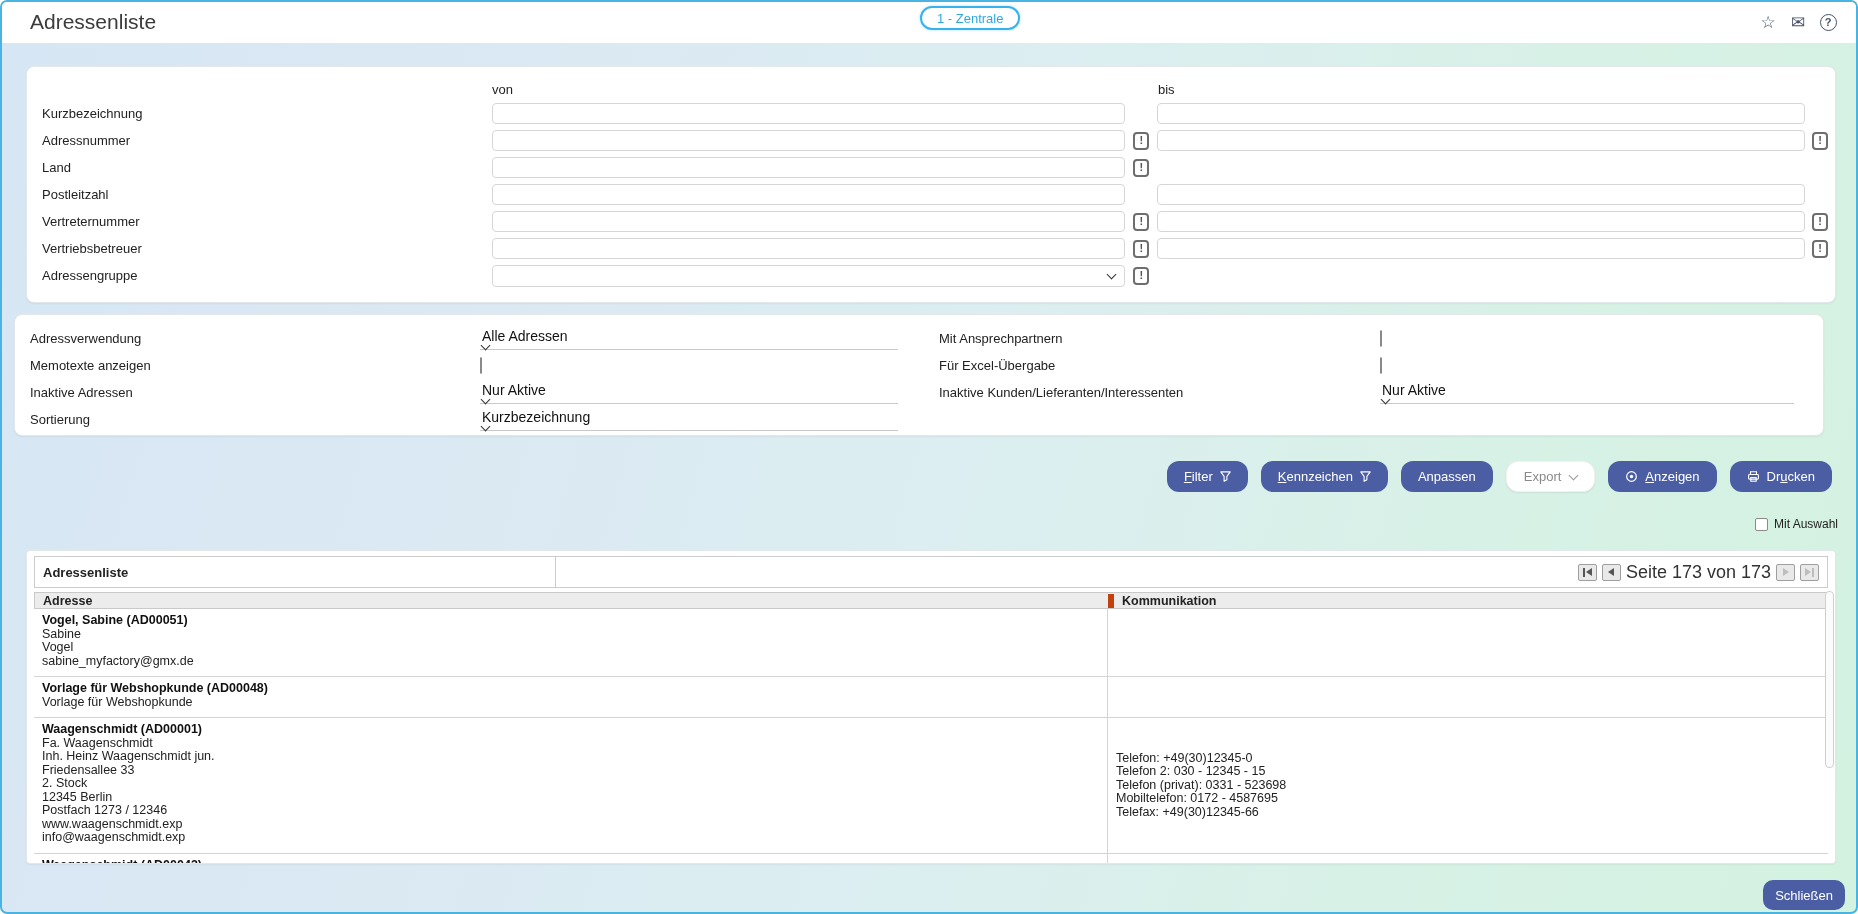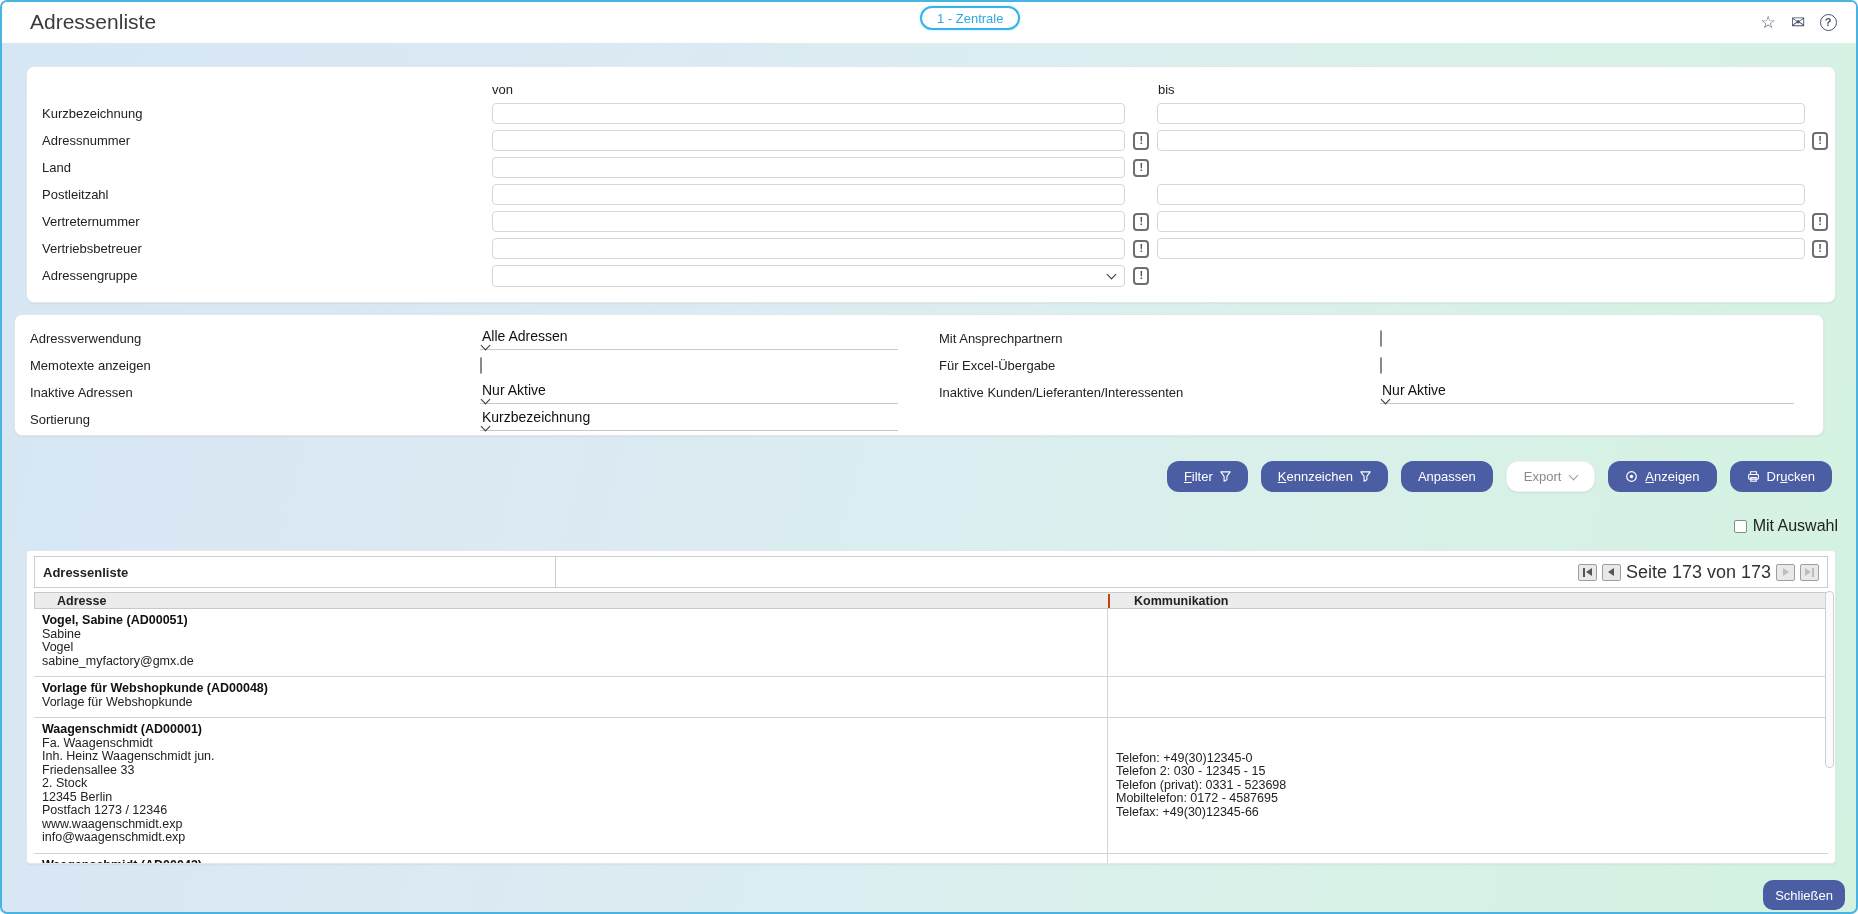--- a/index.html
+++ b/index.html
@@ -40,38 +40,38 @@
   .or-ctrl{width:414px;}
   .uselect{height:21px;border-bottom:1px solid #c9c9c9;display:flex;justify-content:space-between;
     font-size:14px;color:#111;padding:0 5px 0 2px;cursor:pointer;background:#fff;flex-direction:column;}
   .cb{width:13px;height:13px;box-sizing:border-box;border:1px solid #8a8a8a;border-radius:2px;background:#fff;cursor:pointer;}
   
   .toolbar{position:absolute;top:459px;right:24px;display:flex;gap:13px;height:31px;}
   .btn{background:#4b5ea3;color:#fff;border:none;border-radius:12px;height:31px;font-size:13px;font-family:inherit;
     display:flex;align-items:center;gap:7px;padding:0 17px;cursor:pointer;}
   .btn .ul{text-decoration:underline;}
   .btn-export{background:#fff;color:#8a8a8a;border:1px solid #f1f1f1;box-shadow:0 1px 2px rgba(0,0,0,.07);gap:9px;}
-  .mit-auswahl{position:absolute;top:515px;right:18px;display:flex;align-items:center;gap:6px;font-size:16px;color:#222;}
+  .mit-auswahl{position:absolute;top:515px;right:18px;display:flex;align-items:center;gap:6px;font-size:12px;color:#222;}
   
   #card-table{left:24px;top:548px;width:1810px;height:314px;border-radius:4px;padding:5px 7px 0 7px;overflow:hidden;}
   .panel-head{height:32px;box-sizing:border-box;border:1px solid #ccc;display:flex;align-items:center;background:#fff;}
   .panel-tab{width:521px;height:100%;box-sizing:border-box;border-right:1px solid #ccc;display:flex;align-items:center;
     padding-left:8px;font-weight:700;font-size:13px;color:#222;}
   .pager{margin-left:auto;display:flex;align-items:center;gap:5px;padding-right:8px;font-size:18px;color:#333;text-align:center;}
   .pbtn{width:19px;height:17px;box-sizing:border-box;background:#e9e9e9;border:1px solid #9e9e9e;border-radius:2px;
     display:flex;align-items:center;justify-content:center;gap:1px;cursor:pointer;}
   .tri-l{width:0;height:0;border-top:4px solid transparent;border-bottom:4px solid transparent;border-right:6px solid #555;}
   .tri-r{width:0;height:0;border-top:4px solid transparent;border-bottom:4px solid transparent;border-left:6px solid #555;}
   .tri-dis{border-right-color:#bdbdbd;border-left-color:#bdbdbd;}
   .pbar{width:2px;height:9px;background:#555;}
   .pbar-dis{background:#bdbdbd;}
   .thead{margin-top:4px;height:17px;box-sizing:border-box;background:#ececec;border:1px solid #c9c9c9;display:flex;
     align-items:center;font-weight:700;font-size:12.5px;color:#222;}
-  .th-adr{width:1073px;box-sizing:border-box;padding-left:22px;}
-  .th-kom{flex:1;box-sizing:border-box;padding-left:24px;border-left:2px solid #c2410c;}
+  .th-adr{width:1073px;box-sizing:border-box;padding-left:8px;}
+  .th-kom{flex:1;box-sizing:border-box;padding-left:8px;border-left:6px solid #c2410c;}
   .trow{display:flex;border-bottom:1px solid #d4d4d4;background:#fff;}
   .td-adr{width:1073px;box-sizing:border-box;padding:5px 8px 8px 8px;font-size:12.5px;line-height:13.5px;color:#222;}
   .td-kom{flex:1;box-sizing:border-box;border-left:1px solid #d4d4d4;padding:5px 8px;display:flex;flex-direction:column;
     justify-content:center;font-size:12.5px;line-height:13.5px;color:#222;}
   .row-title{font-weight:700;color:#101010;}
   .scrollthumb{position:absolute;right:1px;top:40px;width:7px;height:175px;background:#fbfbfb;border:1px solid #cfcfcf;border-radius:4px;}
   
   .close-btn{position:absolute;right:11px;top:878px;height:30px;padding:0 12px;background:#4b5ea3;color:#fff;
     border:none;border-radius:10px;font-size:13px;font-family:inherit;cursor:pointer;}
   svg{display:block;}

